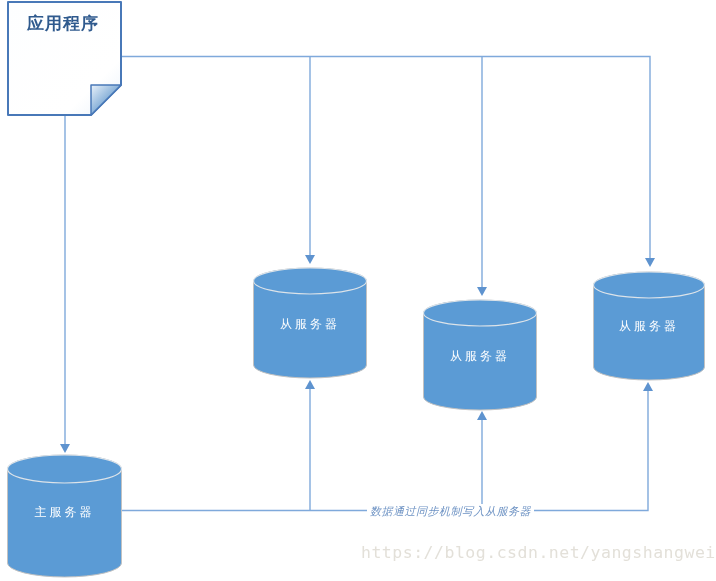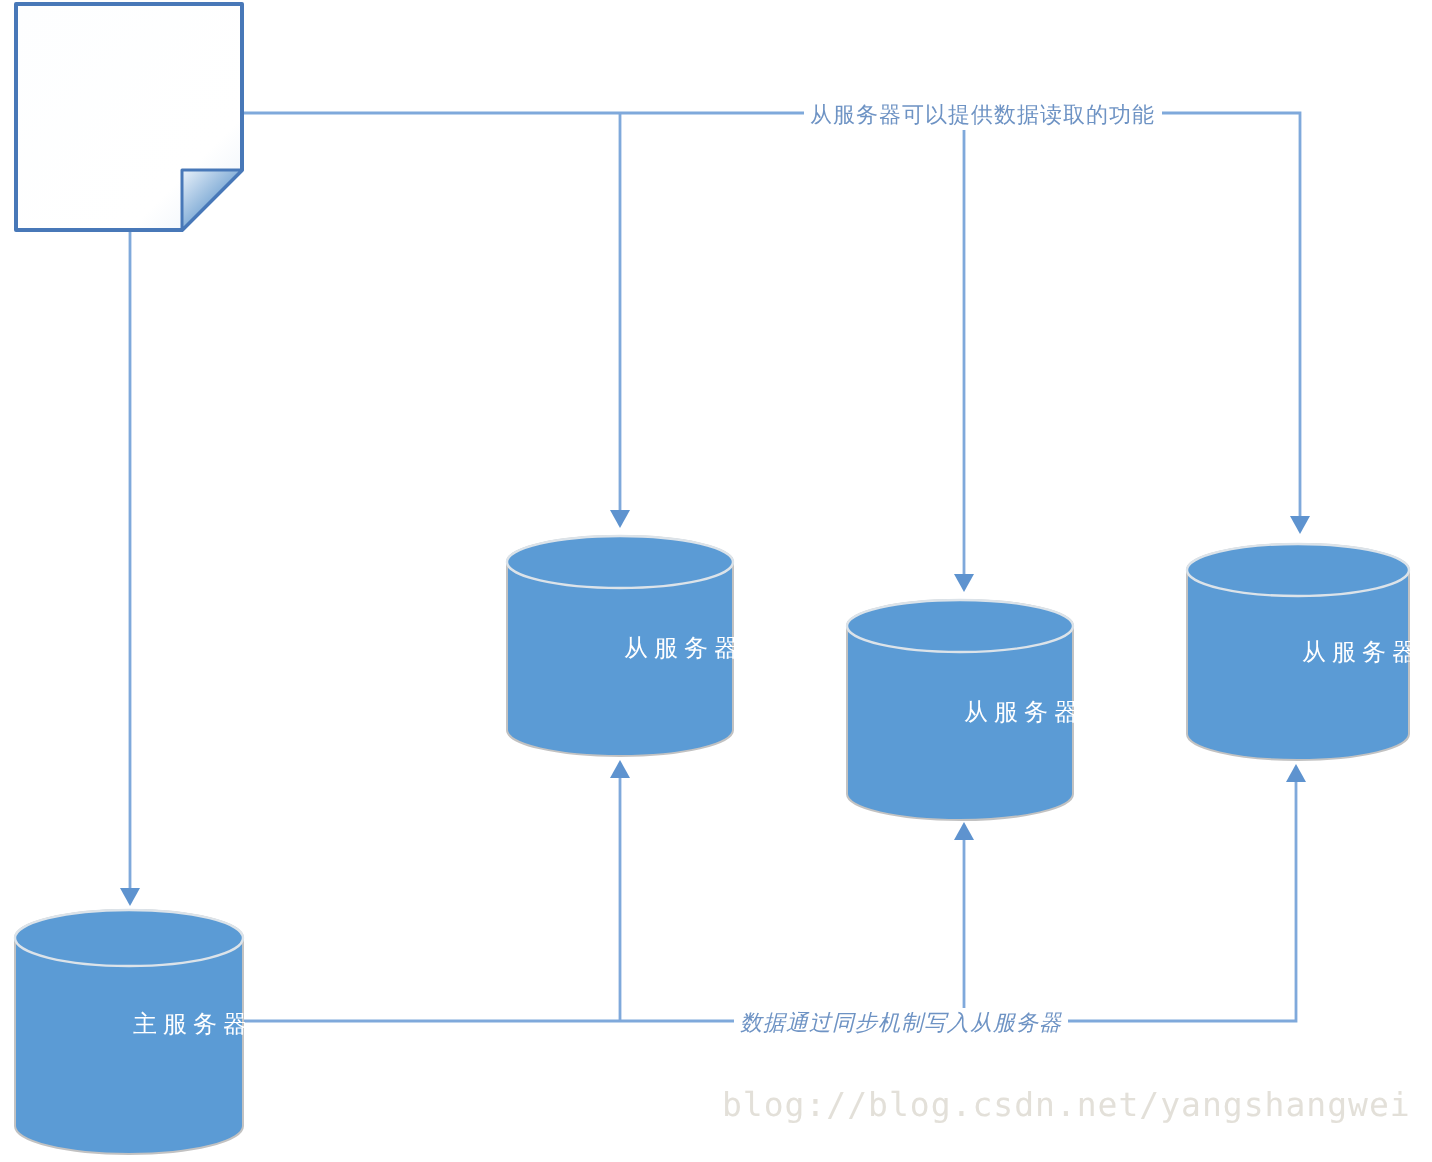--- a/index.html
+++ b/index.html
@@ -19,21 +19,20 @@
     text-align: center;
     font-size: 17px; font-weight: bold;
     color: #2F5A8E;
     letter-spacing: 1px;
   }
   .cyl-label {
     color: #FFFFFF;
     font-size: 12px;
     letter-spacing: 3px;
     text-align: center;
-    padding-left: 32px;
   }
   .cyl-label.s1 { left: 253px; top: 316px; width: 114px; }
   .cyl-label.s2 { left: 423px; top: 348px; width: 114px; }
   .cyl-label.s3 { left: 593px; top: 318px; width: 112px; }
   .cyl-label.master { left: 7px; top: 504px; width: 115px; }
 
   .edge-label {
     font-size: 11px;
     color: #6E93C4;
     background: #ffffff;
@@ -110,23 +109,23 @@
       <path d="M593.5,285 A55.5,13 0 0 1 704.5,285 V367 A55.5,13 0 0 1 593.5,367 Z" fill="#5B9BD5" stroke="#C2C2C2" stroke-width="1"></path>
       <ellipse cx="649" cy="285" rx="55.5" ry="13" fill="#5B9BD5" stroke="#DCE3E9" stroke-width="1.2"></ellipse>
     </g>
 
     <g>
       <path d="M7.5,469 A57,14 0 0 1 121.5,469 V563 A57,14 0 0 1 7.5,563 Z" fill="#5B9BD5" stroke="#C2C2C2" stroke-width="1"></path>
       <ellipse cx="64.5" cy="469" rx="57" ry="14" fill="#5B9BD5" stroke="#DCE3E9" stroke-width="1.2"></ellipse>
     </g>
   </svg>
 
+  <div class="label note-title">应用程序</div>
 
-  <div class="label edge-label read">从服务器可以提供数据读取的功能</div>
   <div class="label edge-label sync">数据通过同步机制写入从服务器</div>
 
   <div class="label cyl-label s1">从服务器</div>
   <div class="label cyl-label s2">从服务器</div>
   <div class="label cyl-label s3">从服务器</div>
   <div class="label cyl-label master">主服务器</div>
 
-  <div class="label watermark">blog://blog.csdn.net/yangshangwei</div>
+  <div class="label watermark">https://blog.csdn.net/yangshangwei</div>
 </div>
 
 </body></html>

